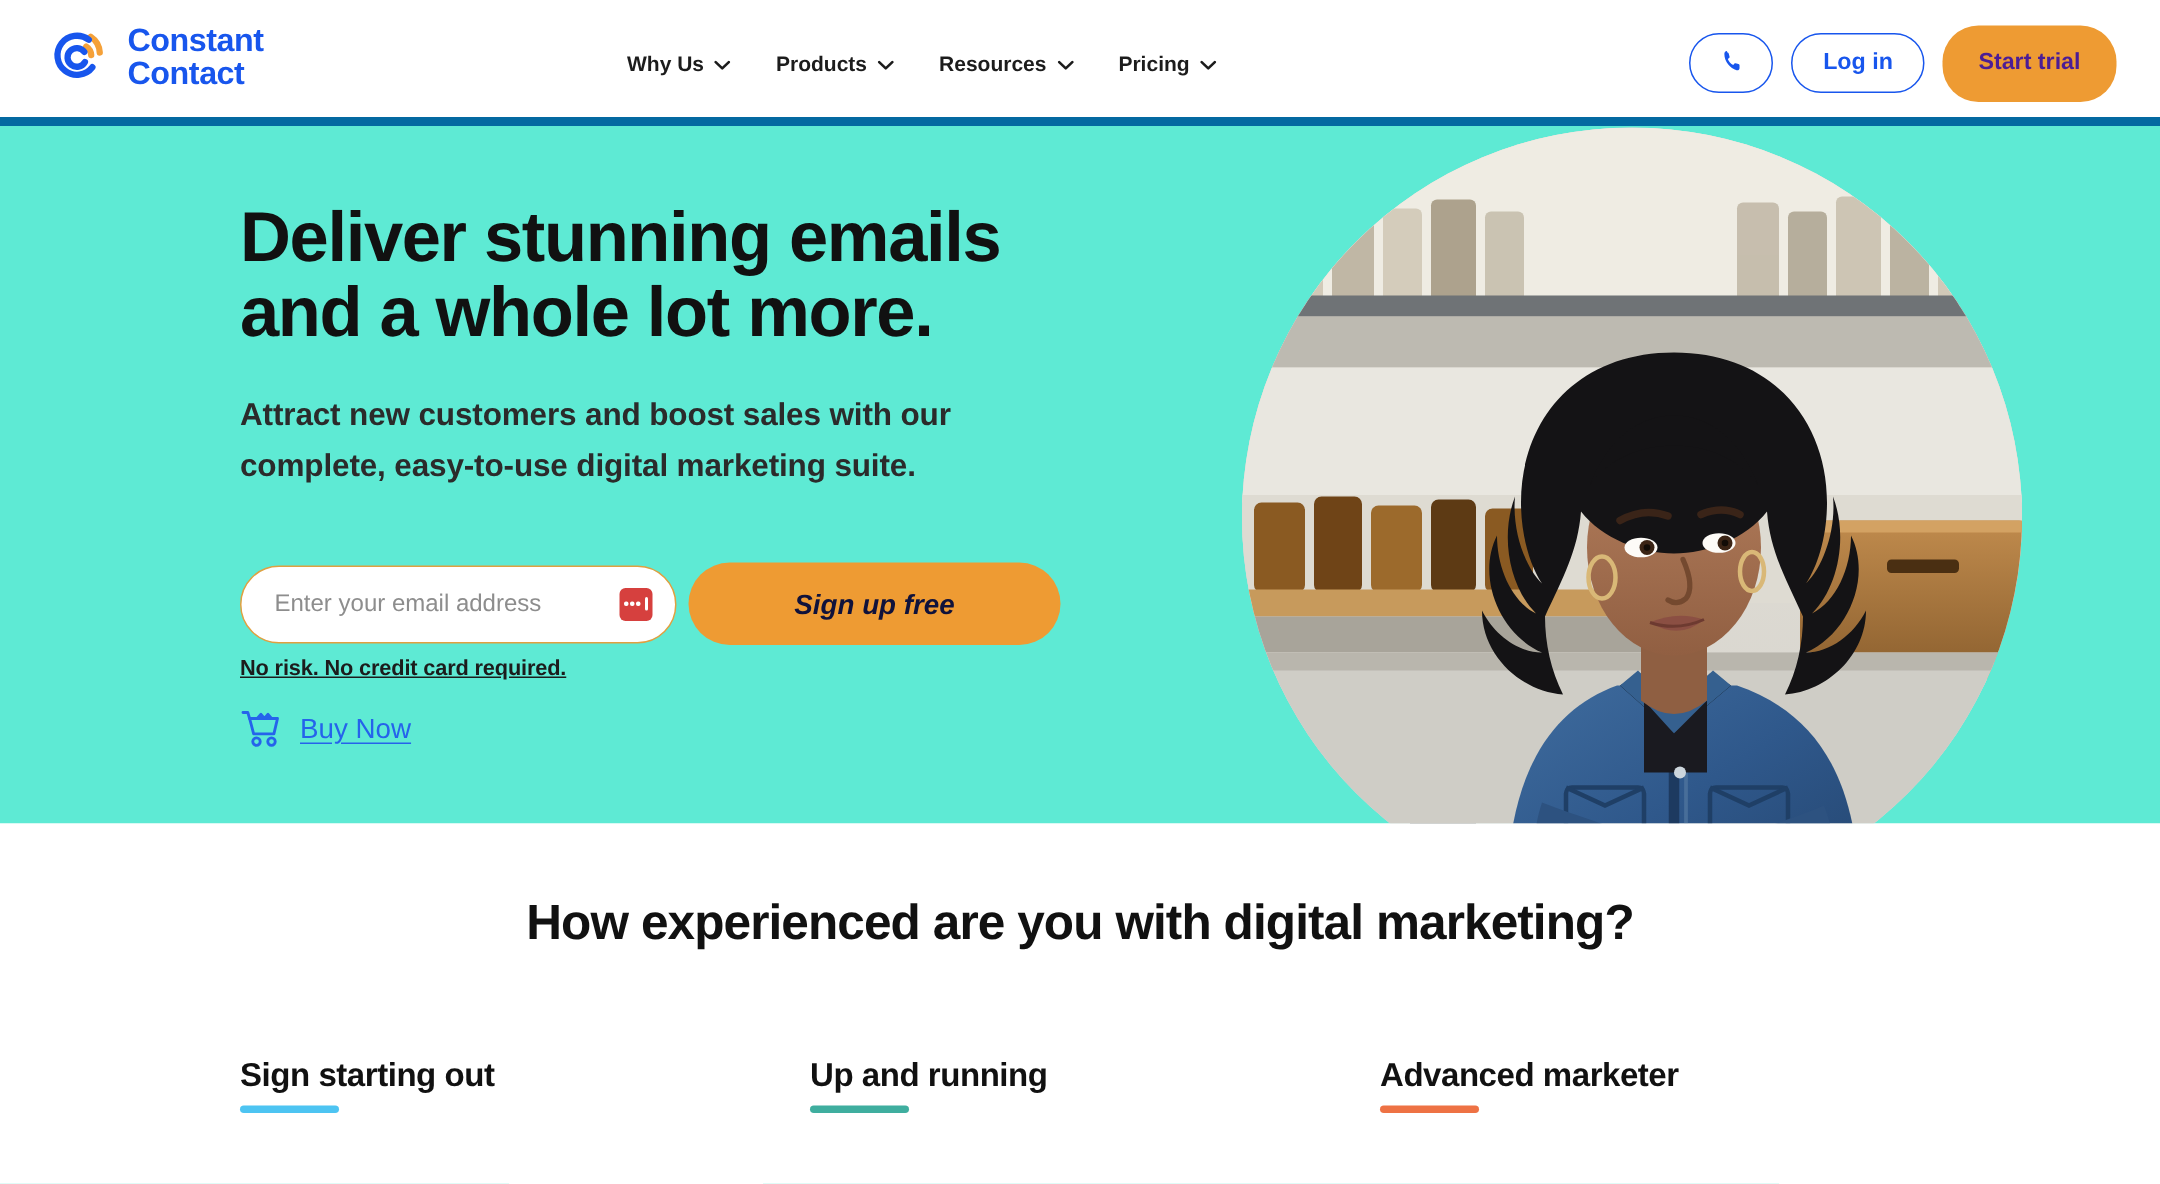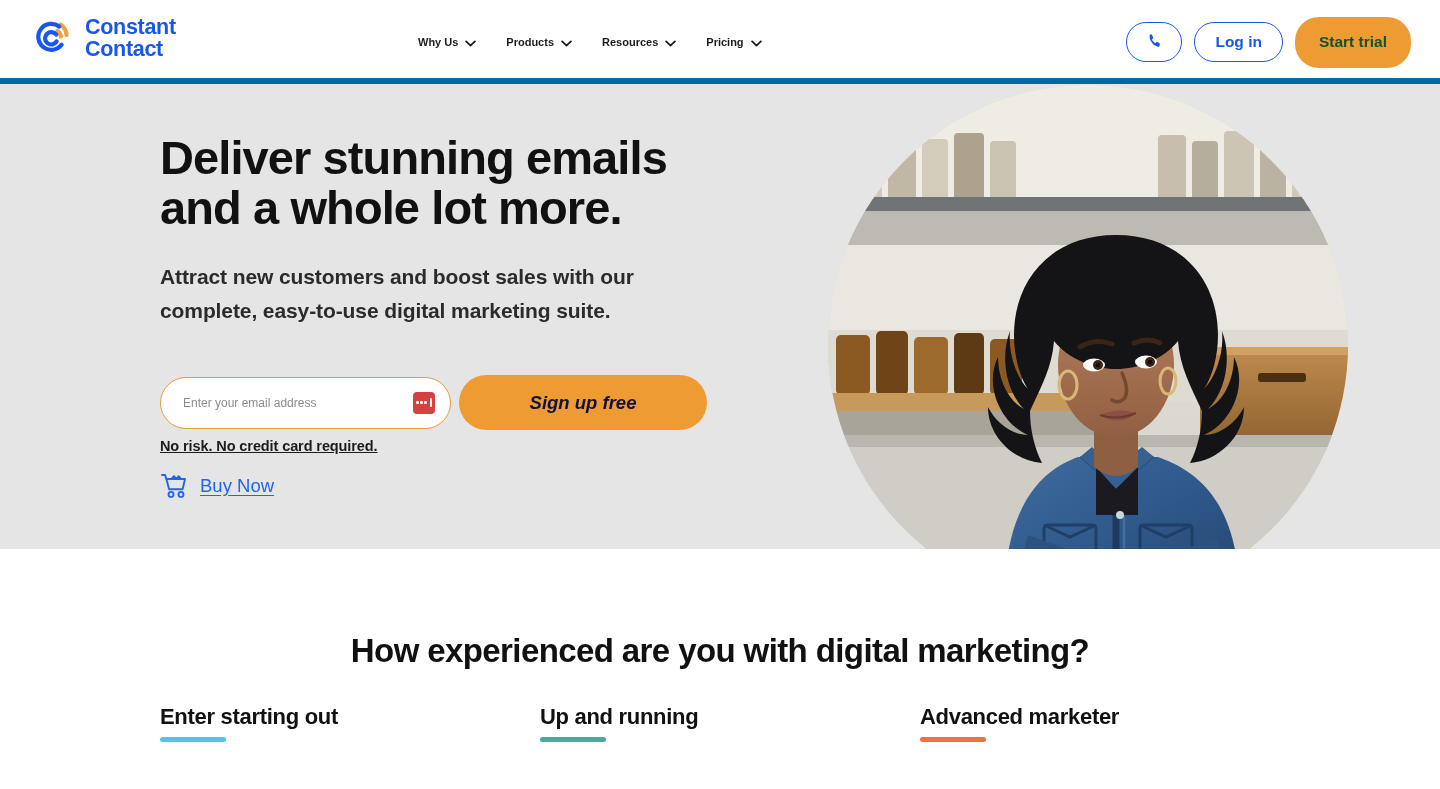--- a/index.html
+++ b/index.html
@@ -50,21 +50,21 @@
     align-items: center;
     gap: 0px;
   }
   .nav-item {
     display: flex;
     align-items: center;
     gap: 7px;
     padding: 0 15px;
     height: 84px;
     color: #1c1c1c;
-    font-size: 11px;
+    font-size: 14px;
     font-weight: 700;
     cursor: pointer;
     text-decoration: none;
     white-space: nowrap;
   }
   .nav-item:first-child { padding-left: 0; }
   .chev {
     width: 11px; height: 7px; display: block; flex: none;
     margin-top: 2px;
   }
@@ -99,34 +99,34 @@
     font-family: "Liberation Sans", sans-serif;
     cursor: pointer;
     display: flex; align-items: center; justify-content: center;
   }
   .trial-btn {
     height: 51px;
     padding: 0 24px;
     border: none;
     border-radius: 24px;
     background: #EE9B33;
-    color: #14532d;
+    color: #4c1d95;
     font-size: 15.5px;
     font-weight: 700;
     font-family: "Liberation Sans", sans-serif;
     cursor: pointer;
     display: flex; align-items: center; justify-content: center;
   }
 
   
   .hero {
     position: relative;
     width: 1440px;
     height: 465px;
-    background: #e5e5e5;
+    background: #5eead4;
     overflow: hidden;
   }
   .hero-copy {
     position: absolute;
     left: 160px;
     top: 49px;
     width: 620px;
   }
   .hero-title {
     font-size: 47px;
@@ -158,21 +158,21 @@
     width: 291px;
     height: 52px;
   }
   .email-input {
     width: 291px;
     height: 52px;
     border: 1.5px solid #E0A040;
     border-radius: 26px;
     background: #ffffff;
     padding: 0 48px 0 22px;
-    font-size: 12px;
+    font-size: 16px;
     color: #333;
     font-family: "Liberation Sans", sans-serif;
     outline: none;
   }
   .email-input::placeholder { color: #8d8d8d; }
   .pwmgr-icon {
     position: absolute;
     right: 16px;
     top: 50%;
     transform: translateY(-50%);
@@ -247,21 +247,21 @@
     background: #ffffff;
     position: relative;
     height: 240px;
   }
   .exp-heading {
     text-align: center;
     font-size: 33px;
     font-weight: 700;
     color: #111111;
     letter-spacing: -0.6px;
-    padding-top: 83px;
+    padding-top: 47px;
   }
   .exp-columns {
     position: absolute;
     top: 155px;
     left: 0;
     width: 1440px;
     display: flex;
     padding: 0 160px;
   }
   .exp-col {
@@ -531,21 +531,21 @@
       <ellipse cx="300" cy="512" rx="32" ry="12" fill="#ffffff"></ellipse>
     </svg>
   </div>
 </section>
 
 <section class="experience-section">
   <h2 class="exp-heading">How experienced are you with digital marketing?</h2>
 
   <div class="exp-columns">
     <div class="exp-col">
-      <div class="exp-col-title">Enter starting out</div>
+      <div class="exp-col-title">Sign starting out</div>
       <div class="exp-underline" style="background:#4DC4F2"></div>
     </div>
     <div class="exp-col">
       <div class="exp-col-title">Up and running</div>
       <div class="exp-underline" style="background:#3FAE9F"></div>
     </div>
     <div class="exp-col">
       <div class="exp-col-title">Advanced marketer</div>
       <div class="exp-underline" style="background:#EE7244"></div>
     </div>

